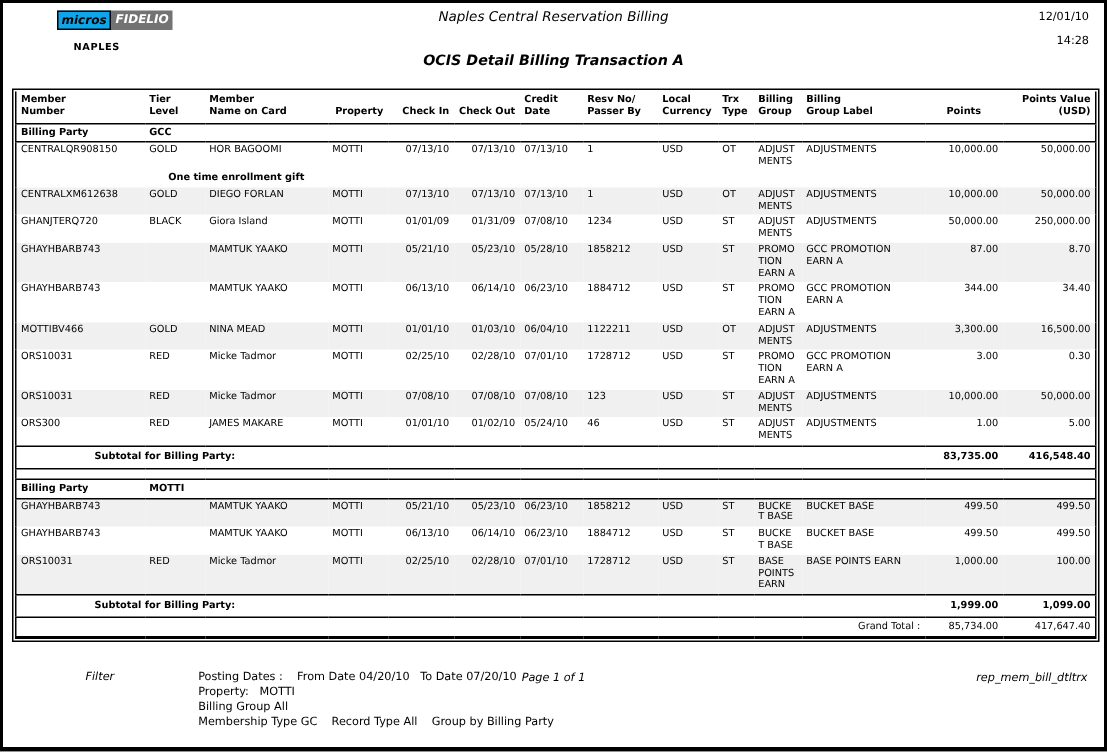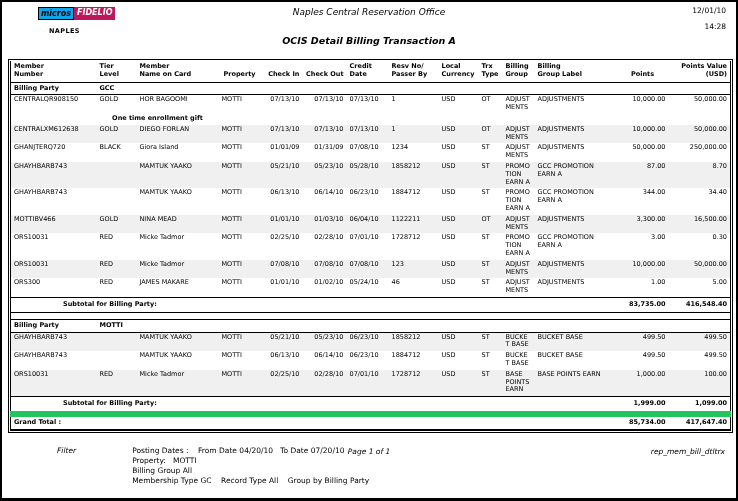--- a/index.html
+++ b/index.html
@@ -7,21 +7,21 @@
   .page {
     width:738px; height:501px; background:#fff; position:relative;
     border:2px solid #000; border-bottom:3px solid #000;
     font-family:"DejaVu Sans", sans-serif; color:#000; overflow:hidden;
   }
   
   .report-header { position:relative; height:57px; }
   .logo-block { position:absolute; left:36px; top:5px; }
   .logo { display:flex; font-size:8px; font-weight:bold; font-style:italic; line-height:11px; }
   .logo-micros { border:1px solid #000; background:#0ea5e9; color:#000; padding:0 2px; }
-  .logo-fidelio { background:#be185d; color:#fff; padding:0 3px; }
+  .logo-fidelio { background:#737373; color:#fff; padding:0 3px; }
   .logo-naples { font-size:6.5px; font-weight:bold; margin:7px 0 0 11px; letter-spacing:.4px; }
   .titles { text-align:center; padding-top:5px; }
   .office-title { font-style:italic; font-size:9px; }
   .report-title { font-style:italic; font-weight:bold; font-size:9.5px; margin-top:18px; }
   .datetime { position:absolute; right:10px; top:4px; text-align:right; font-size:7.5px; }
   .time { margin-top:7px; }
   
   .report-frame { margin:0 6px; border:1px solid #000; padding:1px; display:inline-block; }
   table { border-collapse:collapse; table-layout:fixed; width:720px;
           border-left:1px solid #000; border-right:1px solid #000;
@@ -29,21 +29,21 @@
   th { vertical-align:bottom; font-weight:bold; white-space:pre-line;
        padding:2px 3px 3px; border-bottom:1px solid #000; overflow:hidden; }
   td { vertical-align:top; padding:1px 3px 2px; overflow-wrap:anywhere; word-wrap:break-word; }
   .al-left{text-align:left} .al-right{text-align:right} .al-center{text-align:center}
   tr.stripe td { background:#f0f0f0; }
   .group-header td { font-weight:bold; border-top:1px solid #000; border-bottom:1px solid #000; padding:2px 3px; }
   .note-cell { font-weight:bold; text-align:center; }
   .subtotal-row td { border-top:1px solid #000; border-bottom:1px solid #000; font-weight:bold; padding:3px; }
   .subtotal-label { padding-left:52px !important; }
   .spacer-row td { height:7px; padding:0; }
-  .grand-row td { border-top:6px solid #22c55e; border-bottom:2px solid #000; font-weight:bold; padding:2px 3px; }
+  .grand-row td { border-top:1px solid #22c55e; border-bottom:2px solid #000; font-weight:normal; padding:2px 3px;text-align:right; }
   
   .report-footer { position:absolute; left:0; right:0; bottom:10px; font-size:7.5px; height:42px; }
   .filter-block { display:flex; margin-left:55px;gap:24px; }
   .filter-label { font-style:italic; margin-right:8px; }
   .filter-lines div { white-space:pre-wrap; line-height:1.35;margin-left:24px; }
   .page-indicator { position:absolute; left:0; right:0; top:1px; text-align:center; font-style:italic; }
   .report-code { position:absolute; right:11px; top:1px; font-style:italic; }
 </style>
 </head>
 <body>
@@ -52,21 +52,21 @@
 
   <div class="report-header">
     <div class="logo-block">
       <div class="logo">
         <span class="logo-micros">micros</span>
           <span class="logo-fidelio">FIDELIO</span>
       </div>
       <div class="logo-naples">NAPLES</div>
     </div>
     <div class="titles">
-      <div class="office-title">Naples Central Reservation Office</div>
+      <div class="office-title">Naples Central Reservation Billing</div>
       <div class="report-title">OCIS Detail Billing Transaction A</div>
     </div>
     <div class="datetime">
       <div class="date">12/01/10</div>
       <div class="time">14:28</div>
     </div>
   </div>
 
   <div class="report-frame">
     <table id="report-table">

